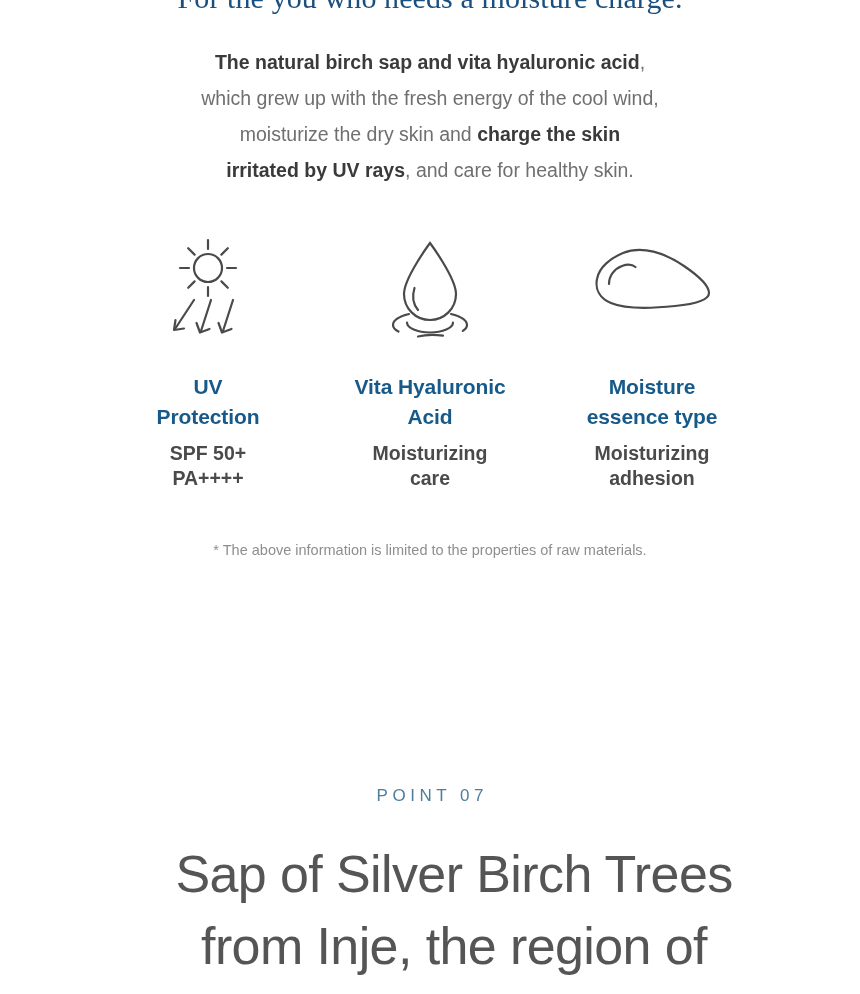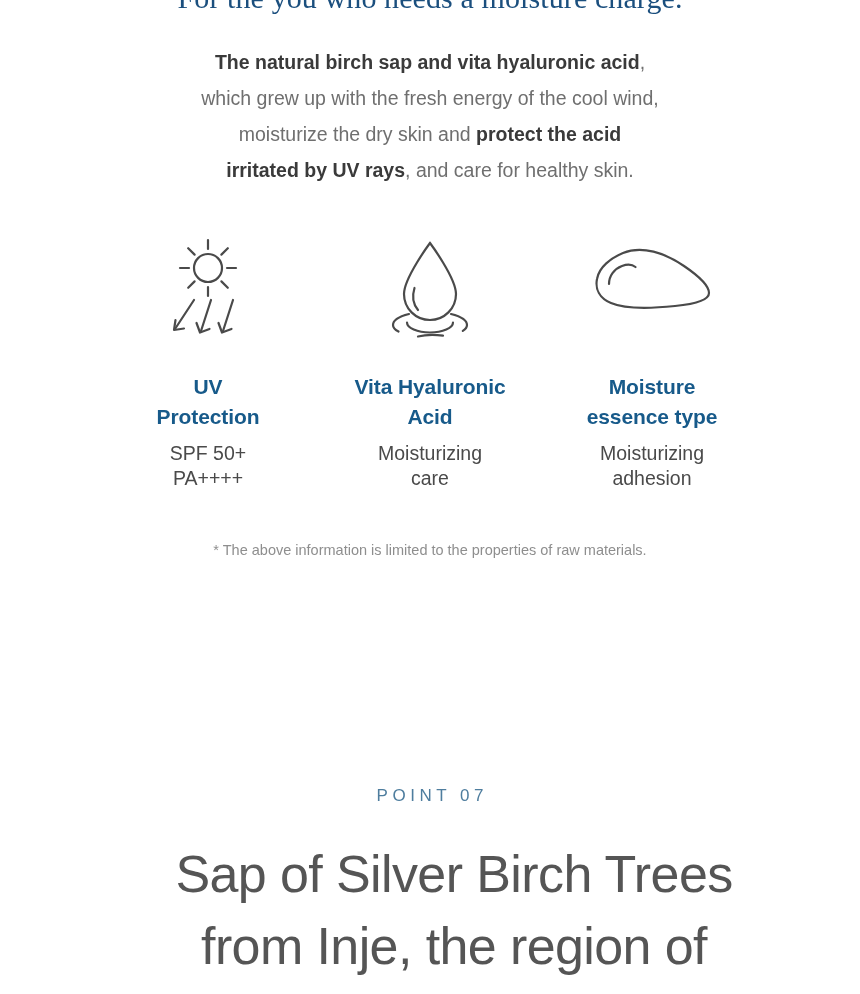--- a/index.html
+++ b/index.html
@@ -93,21 +93,21 @@
     font-size: 21px;
     line-height: 30px;
     font-weight: 700;
     color: #175A8A;
     letter-spacing: -0.1px;
   }
   .feature-sub {
     margin-top: 9px;
     font-size: 19.5px;
     line-height: 25px;
-    font-weight: 400;
+    font-weight: 700;
     color: #4a4a4a;
   }
 
   
   .footnote {
     position: absolute;
     left: 0;
     top: 540px;
     width: 860px;
     text-align: center;
@@ -156,21 +156,21 @@
 
 <div class="page">
 
   <div class="headline-clip">
     <h1 class="headline">For the you who needs a moisture charge.</h1>
   </div>
 
   <div class="intro">
     <div><span class="em">The natural birch sap and vita hyaluronic acid</span><span>,</span></div>
     <div>which grew up with the fresh energy of the cool wind,</div>
-    <div><span>moisturize the dry skin and </span><span class="em">protect the acid</span></div>
+    <div><span>moisturize the dry skin and </span><span class="em">charge the skin</span></div>
     <div><span class="em">irritated by UV rays</span><span>, and care for healthy skin.</span></div>
   </div>
 
   <div class="features">
 
     <div class="feature">
       <div class="feature-icon">
         <svg width="96" height="104" viewBox="0 0 96 104" fill="none" stroke="#4A4A4A" stroke-width="2.2" stroke-linecap="round">
           <circle cx="48" cy="32" r="14"></circle>
           <line x1="48" y1="4" x2="48" y2="13"></line>

